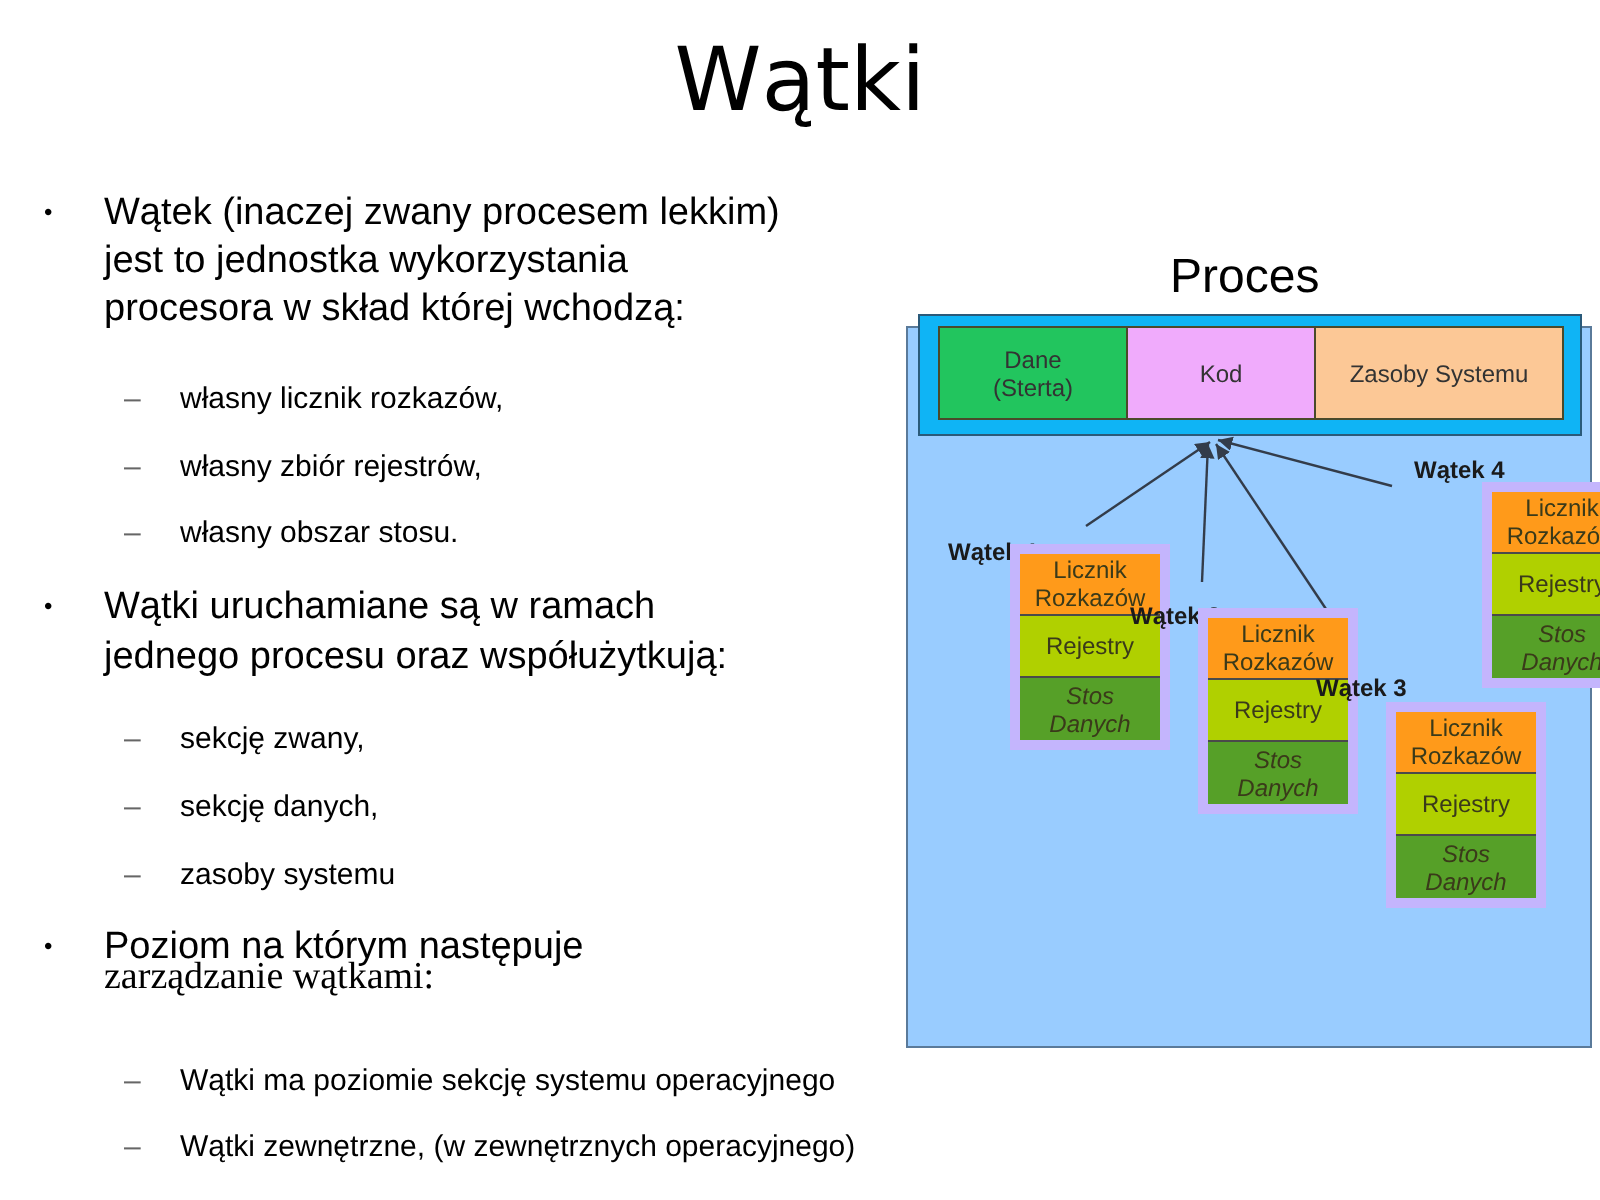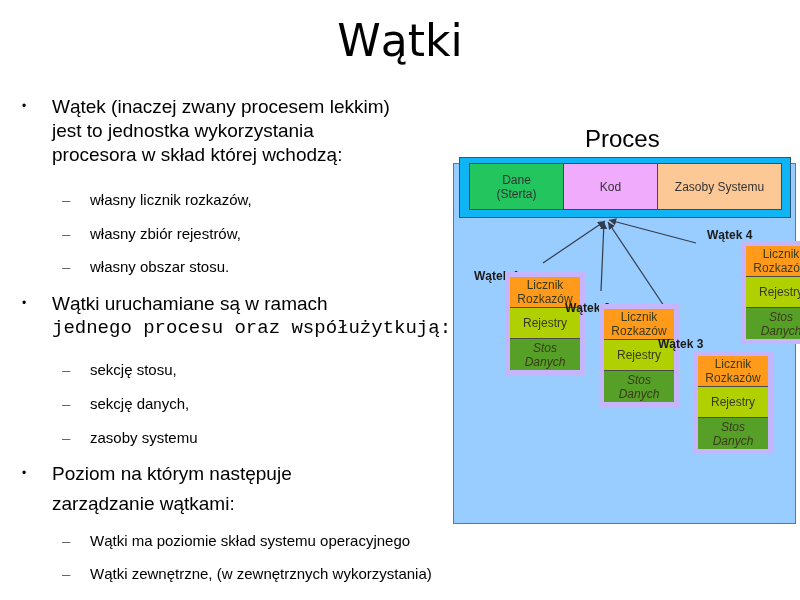--- a/index.html
+++ b/index.html
@@ -48,47 +48,47 @@
   <span class="txt">własny zbiór rejestrów,</span>
 </div>
 <div class="sub" style="top:258px;">
   <span class="dash">–</span>
   <span class="txt">własny obszar stosu.</span>
 </div>
 
 <div class="bullet" style="top:292px;">
   <span class="dot">•</span>
   <div class="txt" style="top:0;">Wątki uruchamiane są w ramach</div>
-  <div class="txt" style="top:25px;font-family:Liberation Mono, monospace;"> jednego procesu oraz współużytkują:</div>
+  <div class="txt" style="top:25px;"> jednego procesu oraz współużytkują:</div>
 </div>
 <div class="sub" style="top:361px;">
   <span class="dash">–</span>
-  <span class="txt">sekcję stosu,</span>
+  <span class="txt">sekcję zwany,</span>
 </div>
 <div class="sub" style="top:395px;">
   <span class="dash">–</span>
   <span class="txt">sekcję danych,</span>
 </div>
 <div class="sub" style="top:429px;">
   <span class="dash">–</span>
   <span class="txt">zasoby systemu</span>
 </div>
 
 <div class="bullet" style="top:462px;">
   <span class="dot">•</span>
   <div class="txt" style="top:0;">Poziom na którym następuje</div>
-  <div class="txt" style="top:30px;"> zarządzanie wątkami:</div>
+  <div class="txt" style="top:15px;font-family:Liberation Serif, serif;"> zarządzanie wątkami:</div>
 </div>
 <div class="sub" style="top:532px;">
   <span class="dash">–</span>
-  <span class="txt">Wątki ma poziomie skład systemu  operacyjnego</span>
+  <span class="txt">Wątki ma poziomie sekcję systemu  operacyjnego</span>
 </div>
 <div class="sub" style="top:565px;">
   <span class="dash">–</span>
-  <span class="txt">Wątki zewnętrzne, (w zewnętrznych wykorzystania)</span>
+  <span class="txt">Wątki zewnętrzne, (w zewnętrznych operacyjnego)</span>
 </div>
 
 <div id="diagram">
   <div class="proc-title">Proces</div>
   <div class="outer" style="background: rgb(153, 204, 255);"></div>
   <div class="frame" style="background: rgb(15, 180, 245);"></div>
 
   <div class="pcell" id="pc0" style="left: 469px; width: 95px; background: #22c55e;">
     <span style="white-space:pre-line;">Dane
 (Sterta)</span>

